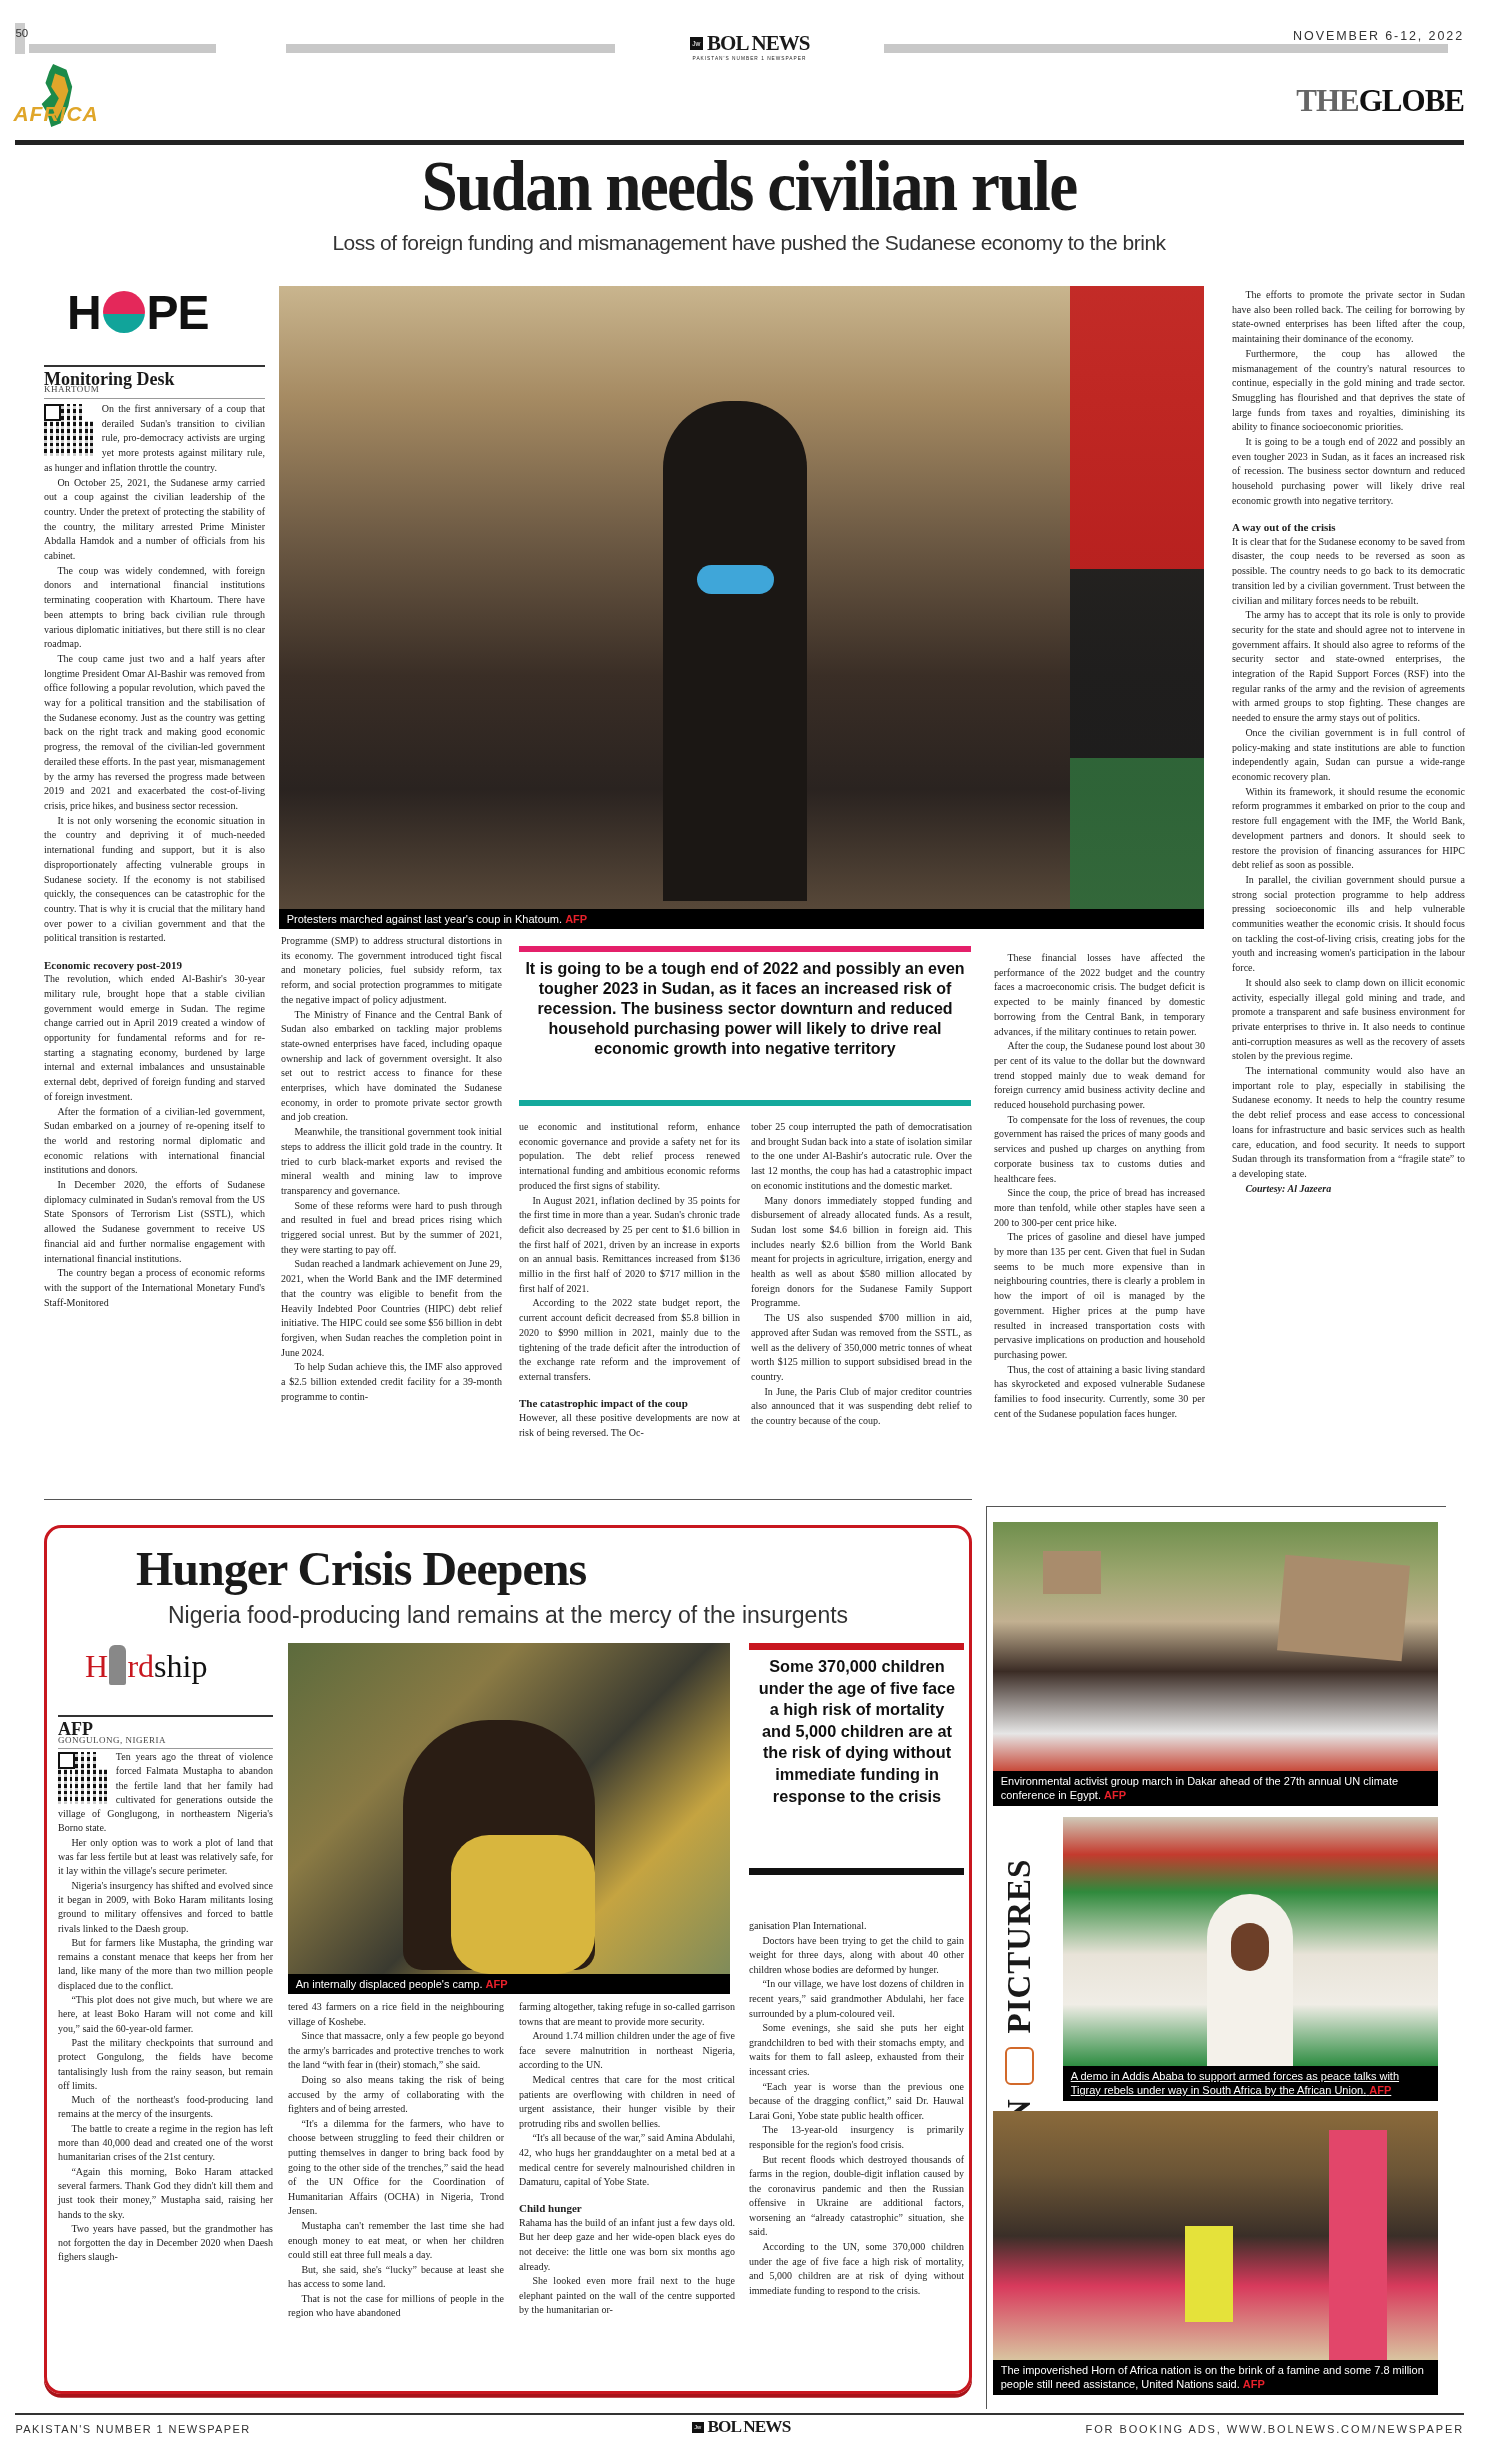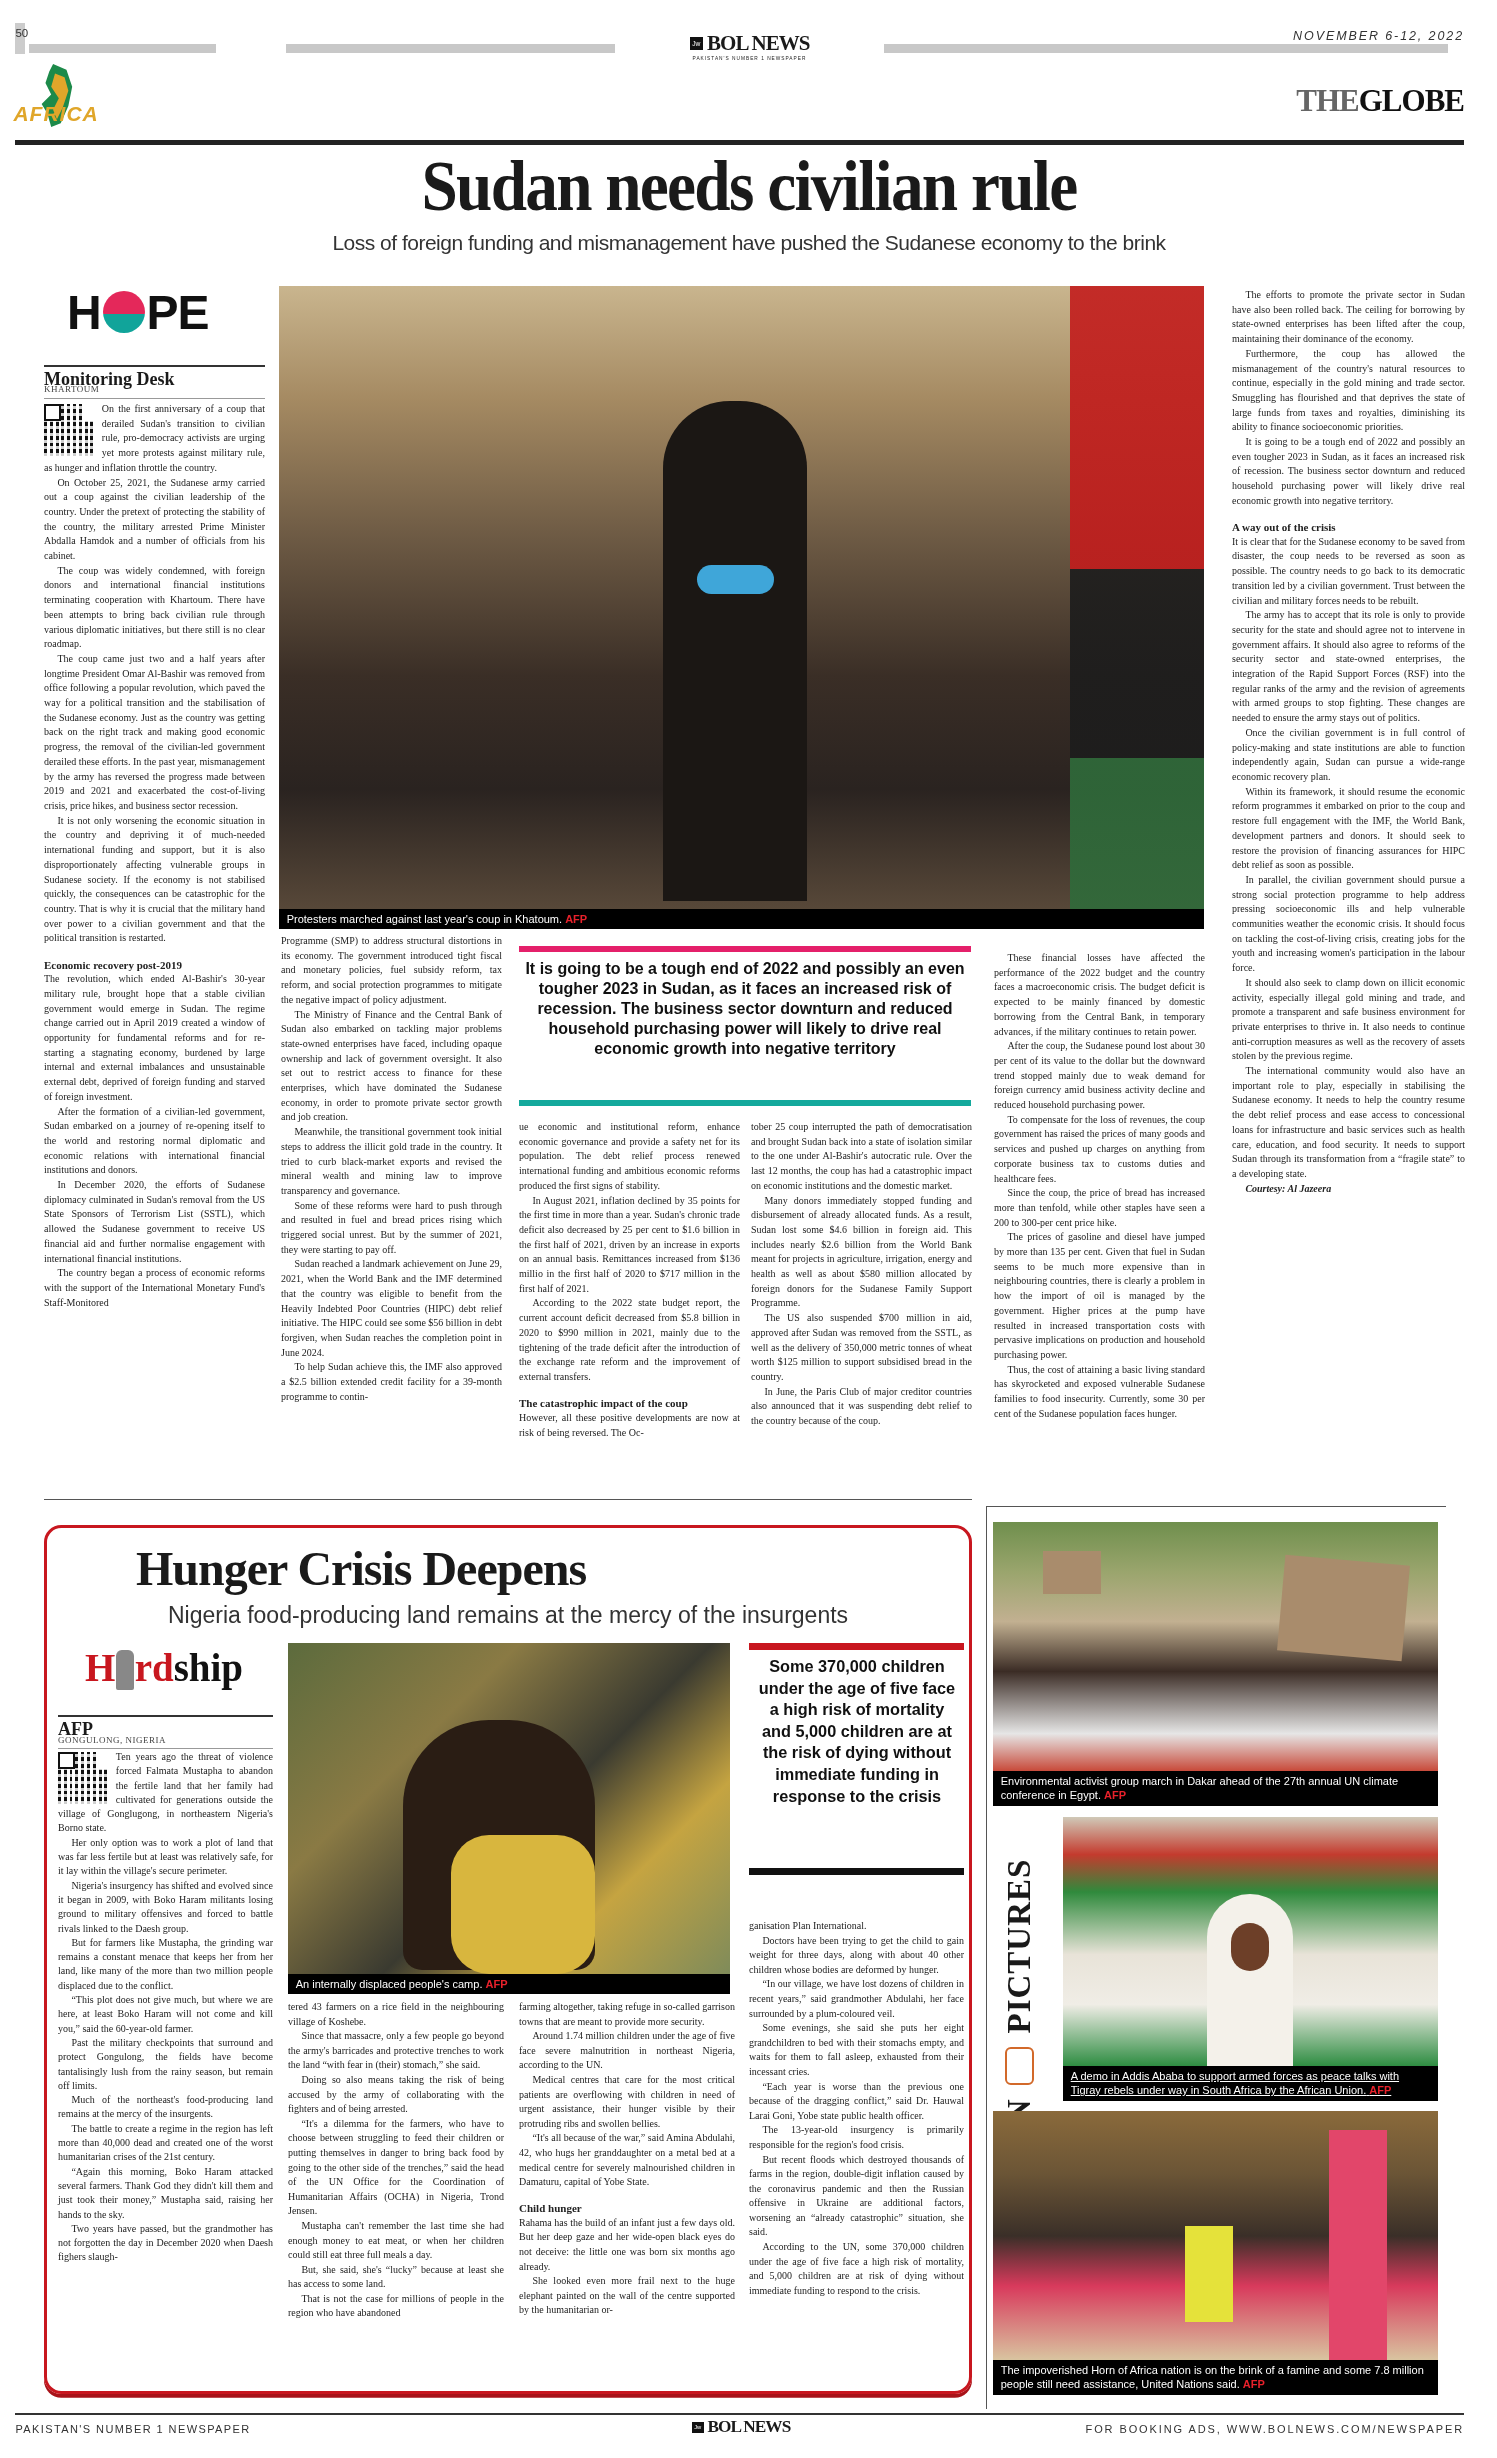--- a/index.html
+++ b/index.html
@@ -6,21 +6,21 @@
   body { width: 1498px; height: 2458px; background: #fff; position: relative; overflow: hidden; font-family: "Liberation Serif", serif; color: #1a1a1a; }
   .abs { position: absolute; }
   .pagebox { left: 15.4px; top: 23px; width: 9.6px; height: 31px; background: #ccc; }
   .pagenum { left: 15.4px; top: 27px; font-family: "Liberation Sans", sans-serif; font-size: 11.5px; color: #333; }
   .rule-gray-l { left: 15.4px; top: 44px; width: 200px; height: 8.6px; background: #c8c8c8; }
   .rule-gray-r { left: 286px; top: 44px; width: 1162px; height: 8.6px; background: #c8c8c8; }
   .logo { left: 644px; top: 33px; width: 211px; text-align: center; }
   .logo .mark { display: inline-block; width: 13.4px; height: 13.4px; background: #111; color: #fff; font-size: 6.7px; line-height: 13.4px; vertical-align: middle; font-family: "Liberation Sans", sans-serif; }
   .logo .name { font-family: "Liberation Serif", serif; font-size: 21px; font-weight: bold; letter-spacing: -1px; vertical-align: middle; }
   .logo .tag { font-family: "Liberation Sans", sans-serif; font-size: 4.8px; letter-spacing: 1px; margin-top: 0px; }
-  .dateline { right: 34px; top: 29px; font-family: "Liberation Sans", sans-serif; font-size: 12.5px; letter-spacing: 1.9px; color: #333; font-style: italic; }
+  .dateline { right: 34px; top: 29px; font-family: "Liberation Sans", sans-serif; font-size: 12.5px; letter-spacing: 1.9px; color: #333; }
   .africa-logo { left: 13.4px; top: 60px; width: 63px; height: 69px; }
   .africa-text { left: 13.4px; top: 90px; font-family: "Liberation Sans", sans-serif; font-weight: 900; font-size: 21px; color: #e0a62a; font-style: italic; letter-spacing: 1px; margin-top: 12px; }
   .globe { right: 34px; top: 83px; font-family: "Liberation Serif", serif; font-weight: bold; font-size: 31px; letter-spacing: -1px; }
   .globe .the { color: #666; }
   .globe .g { color: #111; }
   .thick-rule { left: 15.4px; top: 140px; width: 1449px; height: 4.8px; background: #222; }
   .headline { left: 0; top: 146px; width: 1498px; text-align: center; font-family: "Liberation Serif", serif; font-weight: bold; font-size: 71px; letter-spacing: -1.9px; transform: scaleX(0.92); }
   .subhead { left: 0; top: 231px; width: 1498px; text-align: center; font-family: "Liberation Sans", sans-serif; font-size: 21px; font-weight: 300; color: #333; letter-spacing: -0.5px; }
 
   
@@ -41,21 +41,21 @@
   .qr::after { content: ""; position: absolute; left: 0; top: 0; width: 13.4px; height: 13.4px; border: 2.9px solid #111; background: #fff; box-shadow: 38px 0 0 0px #fff; }
 
   .photo { background: #888; overflow: hidden; }
   .caption { background: #000; color: #fff; font-family: "Liberation Sans", sans-serif; font-size: 11px; padding: 2.9px 7.7px; line-height: 14.4px; }
   .caption .credit { color: #e8212b; font-weight: bold; }
   .pullquote { font-family: "Liberation Sans", sans-serif; font-weight: bold; text-align: center; color: #111; }
 
   .hunger-box { left: 15.4px; top: 1513px; width: 957px; height: 889px; border: 3.8px solid #c8171f; border-radius: 17.3px; box-shadow: 0 3.8px 0 #a81319; }
   .hunger-title { left: 15.4px; top: 1533px; width: 557px; text-align: center; font-family: "Liberation Serif", serif; font-weight: bold; font-size: 48px; letter-spacing: -1px; }
   .hunger-sub { left: 19px; top: 1597px; width: 941px; text-align: center; font-family: "Liberation Sans", sans-serif; font-size: 23px; font-weight: 300; color: #333; }
-  .hardship { left: 83px; top: 1654px; font-family: "Liberation Serif", serif; font-weight: 700; font-size: 39px; }
+  .hardship { left: 83px; top: 1654px; font-family: "Liberation Serif", serif; font-weight: 400; font-size: 32px; }
   .hardship .r { color: #c8171f; }
   .hardship .k { color: #111; }
   .hardship .fist { display: inline-block; width: 17.3px; height: 40px; background: #888; border-radius: 5.8px 5.8px 1.9px 1.9px; vertical-align: bottom; margin: 0 1px; }
 
   .footer-rule { left: 15.4px; top: 2413px; width: 1449px; height: 1.9px; background: #333; }
   .footer-l { left: 15.4px; top: 2423px; font-family: "Liberation Sans", sans-serif; font-size: 11px; letter-spacing: 1.4px; color: #333; }
   .footer-c { left: 672px; top: 2417px; }
   .footer-r { right: 34px; top: 2423px; font-family: "Liberation Sans", sans-serif; font-size: 11px; letter-spacing: 1.9px; color: #333; }
   .vrule { background: #555; width: 1px; }
   .inpictures { left: 995px; top: 1825px; width: 48px; height: 327px; }

